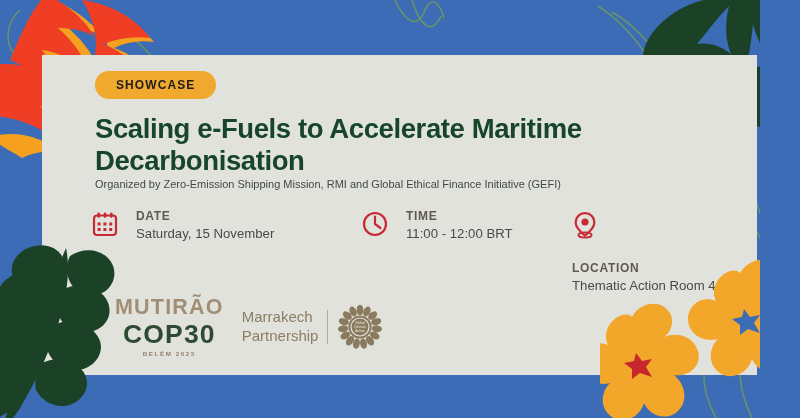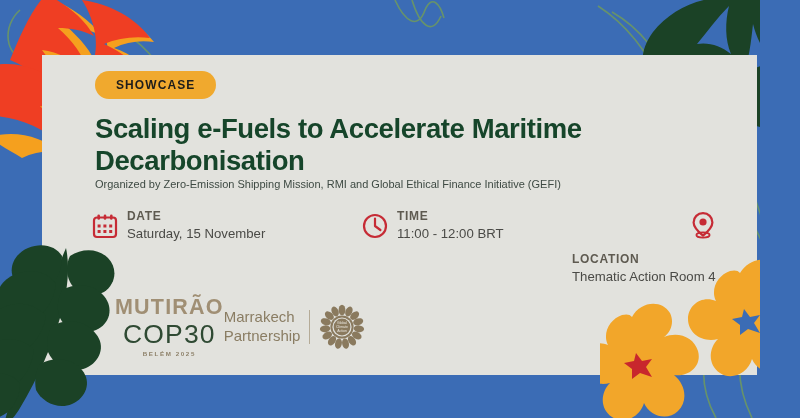--- a/index.html
+++ b/index.html
@@ -35,33 +35,33 @@
     position:absolute; left:53px; top:58px; width:600px;
     color:#16452a; font-size:27.5px; font-weight:bold;
     line-height:1.18; letter-spacing:-0.4px;
   }
   .organizer {
     position:absolute; left:53px; top:122px; width:660px;
     color:#3e4a43; font-size:11px; line-height:1.3;
   }
 
   .meta-row { position:absolute; left:50px; top:154px; width:660px; height:50px; }
-  .meta-item { position:absolute; top:0; display:flex; align-items:flex-end; gap:9px; }
+  .meta-item { position:absolute; top:0; display:flex; align-items:flex-start; gap:18px; }
   .meta-item .ic { flex:0 0 auto; margin-top:2px; }
   .meta-label { color:#5e5a50; font-size:12px; font-weight:bold; letter-spacing:0.7px; line-height:1.25; }
   .meta-value { color:#4a4a46; font-size:13.2px; line-height:1.45; white-space:nowrap; }
   #meta-date { left:0px; }
   #meta-time { left:270px; }
   #meta-location { left:480px;flex-direction:column; }
 
   
-  #logos { position:absolute; left:73px; top:242px; display:flex; align-items:center; }
+  #logos { position:absolute; left:73px; top:242px; display:flex; align-items:center; gap:18px; }
   .cop-logo { display:flex; flex-direction:column; align-items:center; line-height:1; }
   .mutirao { font-size:21.5px; font-weight:bold; letter-spacing:1.2px; color:#a08f74; }
-  .cop30 { font-size:26.5px; font-weight:normal; letter-spacing:1.2px; color:#2f4a33; margin-top:2px; }
+  .cop30 { font-size:26.5px; font-weight:bold; letter-spacing:1.2px; color:#2f4a33; margin-top:2px; }
   .belem { font-size:6.2px; letter-spacing:1.6px; color:#8d8068; margin-top:4px; font-weight:bold; }
   .divider-v { width:1px; height:34px; background:#b5ab97; }
   .mp { display:flex; align-items:center; gap:9px; }
   .mp-text { font-size:15px; color:#8a7d63; line-height:1.25; }
   .gca-wrap { display:flex; align-items:center; }
 </style>
 </head>
 <body>
 
 <div id="stage">

